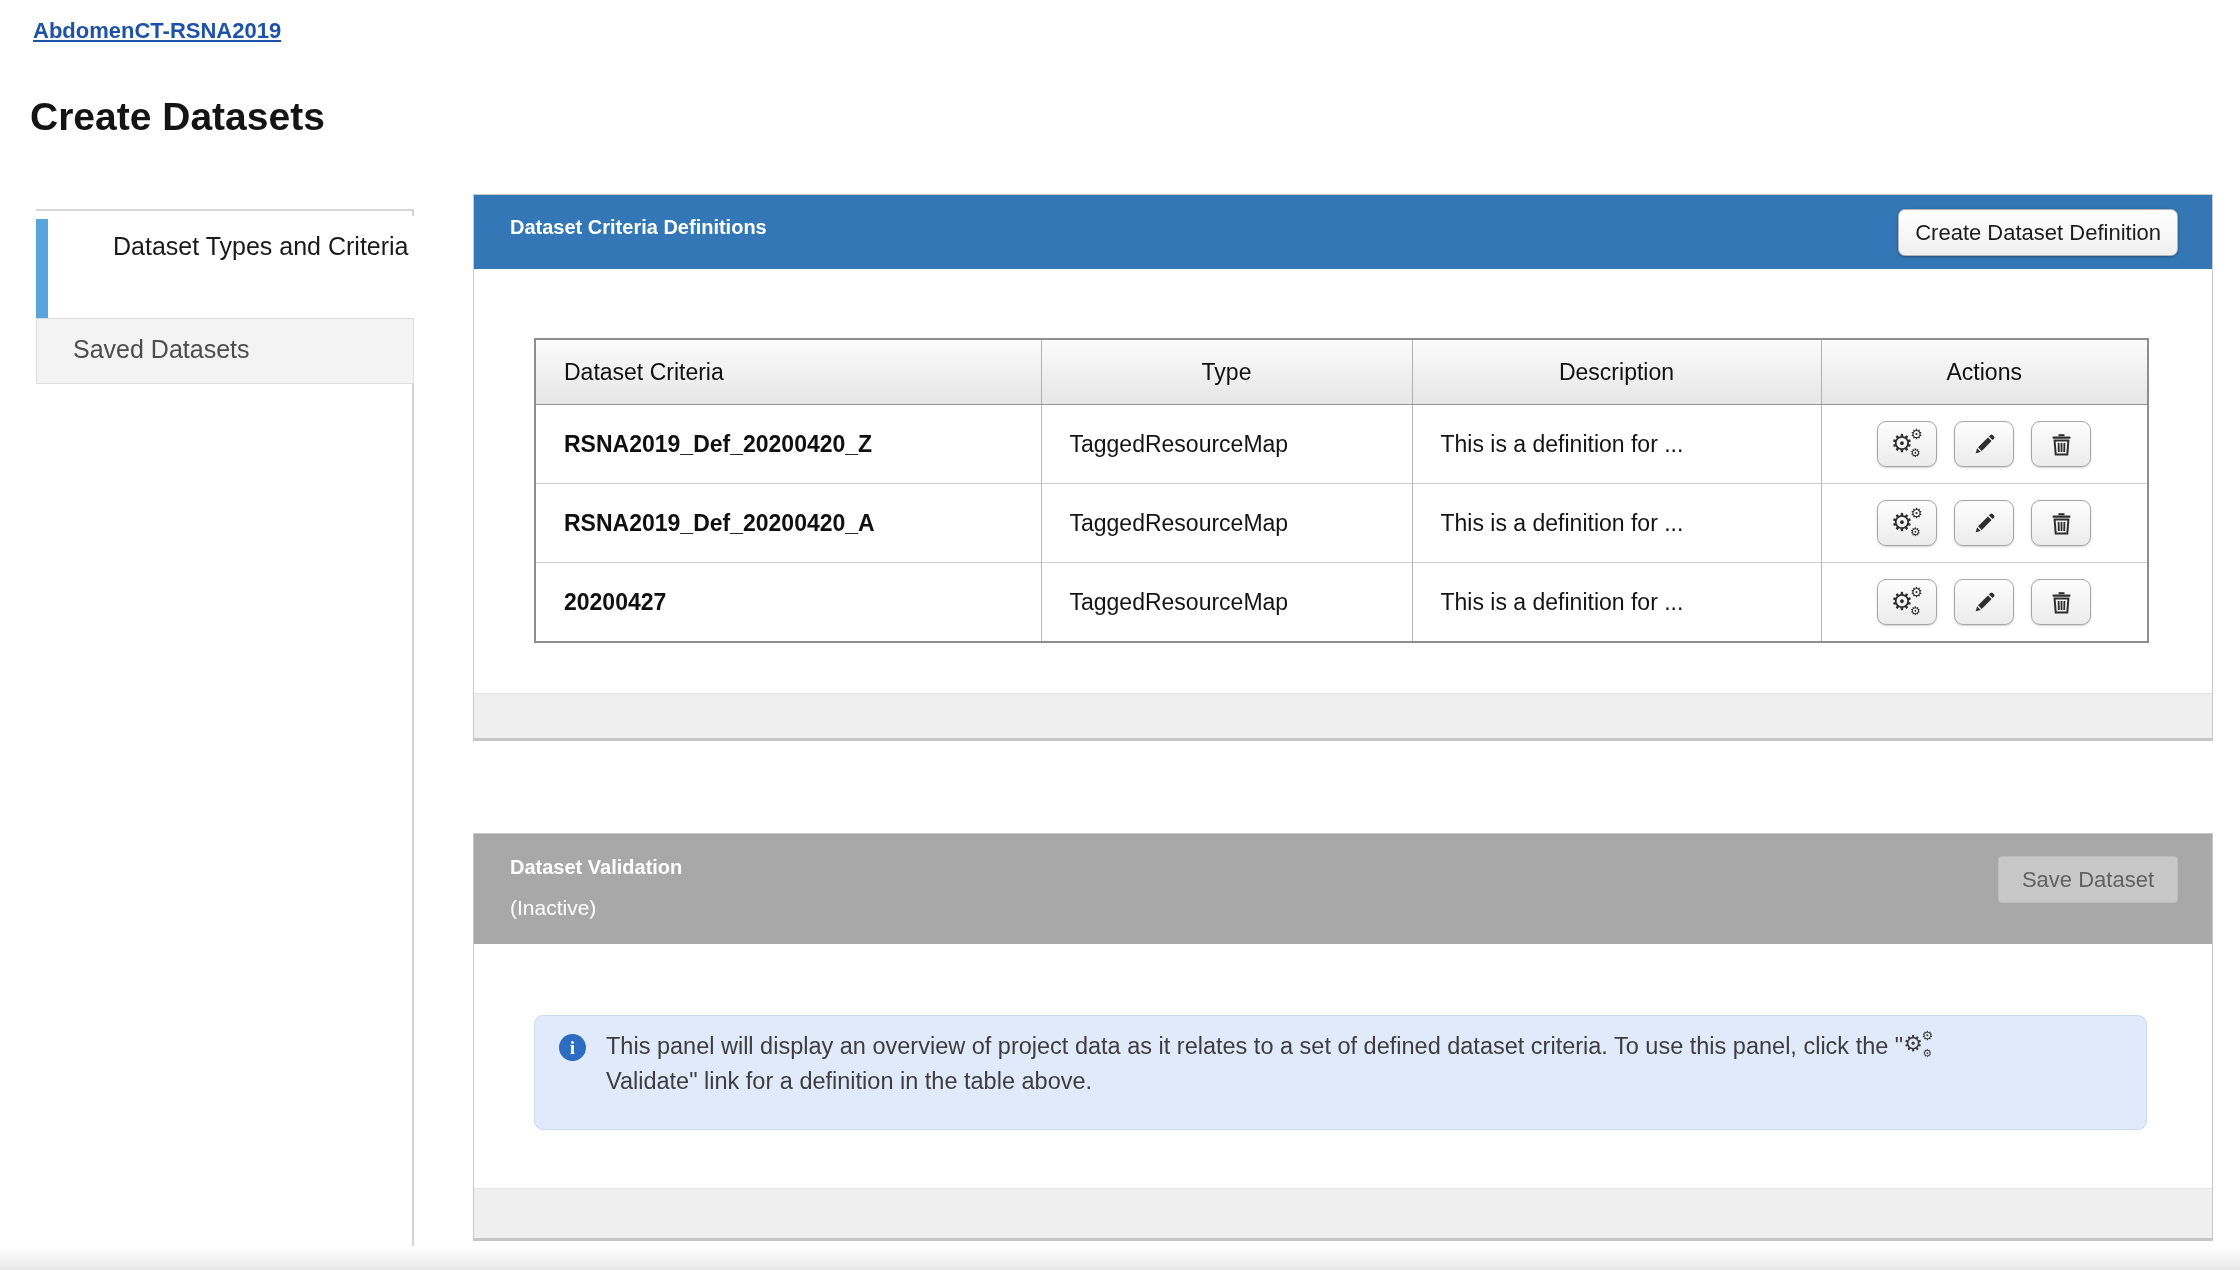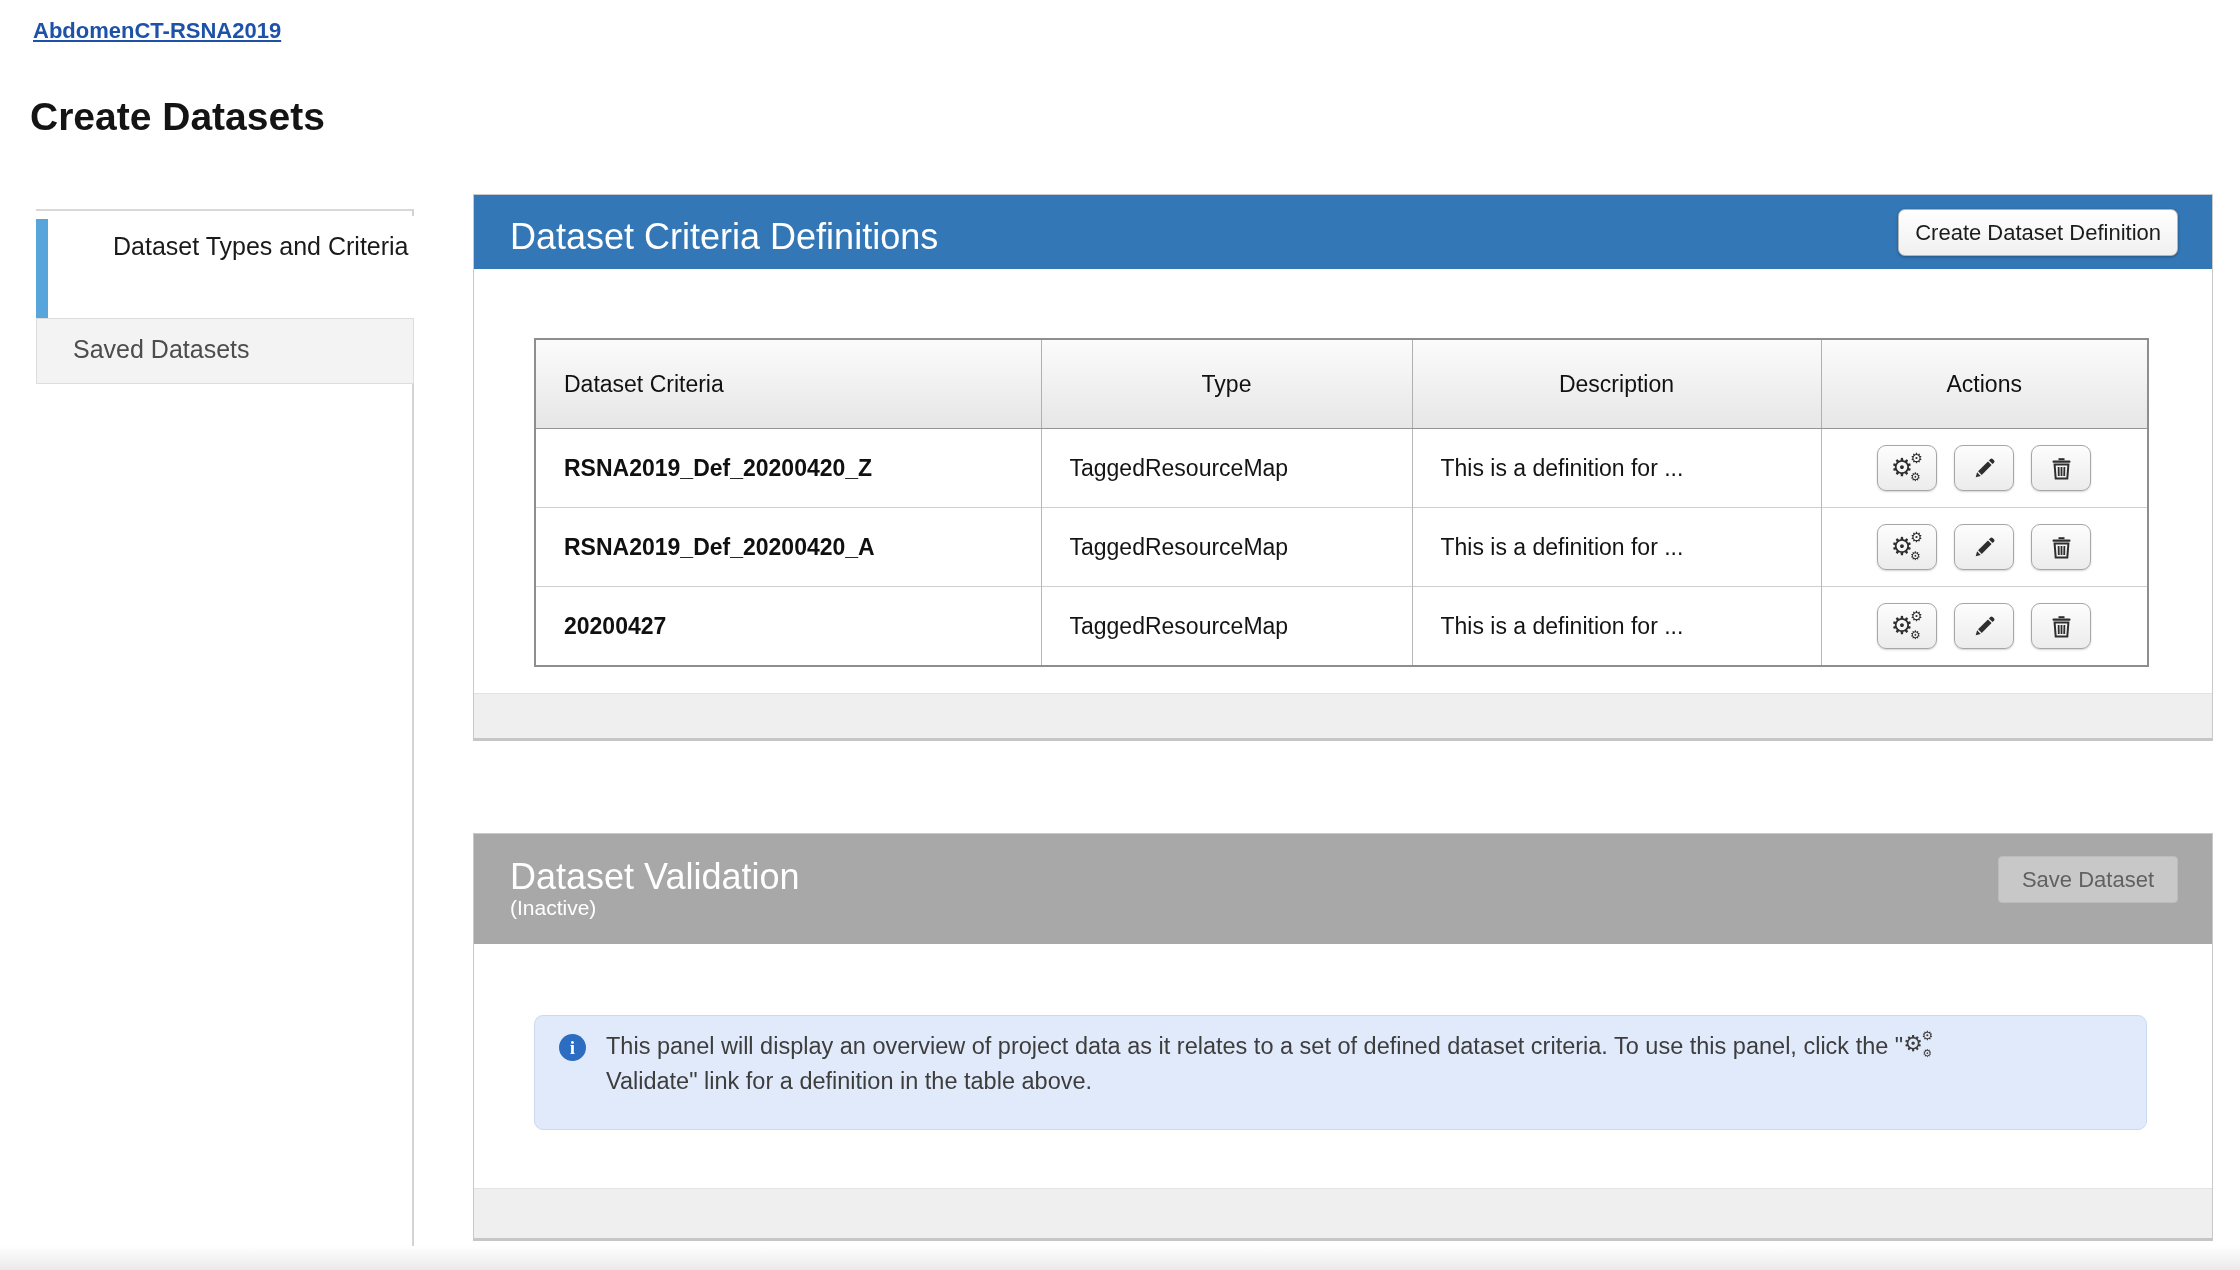--- a/index.html
+++ b/index.html
@@ -18,36 +18,36 @@
   .tab-active{top:216px;height:102px;background:#ffffff;cursor:pointer;}
   .tab-active .bar{position:absolute;left:0;top:3px;width:12px;height:99px;background:#58a5dc;}
   .tab-active .tab-label{position:absolute;left:37px;top:13px;width:300px;line-height:34px;color:#1a1a1a;margin-left:40px;}
   .tab-saved{top:318px;height:66px;background:#f3f3f3;border:1px solid #dddddd;cursor:pointer;}
   .tab-saved .tab-label{position:absolute;left:36px;top:16px;color:#4c4c4c;}
 
   
   .panel{position:absolute;left:473px;width:1740px;box-sizing:border-box;
     border:1px solid #c9c9c9;border-bottom:3px solid #c6c6c6;background:#ffffff;}
   .panel-header{position:relative;width:100%;box-sizing:border-box;}
-  .panel-title{font-size:36px;color:#ffffff;font-weight:400;}
+  .panel-title{font-size:20px;color:#ffffff;font-weight:700;}
 
   #definitions-panel{top:194px;height:547px;}
   #definitions-panel .panel-header{height:74px;background:#3377b6;}
   #definitions-panel .panel-title{position:absolute;left:36px;top:21px;}
   .create-btn{position:absolute;right:34px;top:14px;height:47px;padding:0 16px;
     font-size:22px;color:#1c1c1c;font-family:inherit;
     background:linear-gradient(#ffffff,#f0f0f0);border:1px solid #b5b5b5;border-radius:7px;
     box-shadow:0 1px 3px rgba(0,0,0,.3);cursor:pointer;}
 
   .def-body{position:relative;height:426px;background:#ffffff;}
   table.def-table{position:absolute;left:60px;top:69px;border-collapse:collapse;
     table-layout:fixed;border:2px solid #8e8e8e;font-size:23px;}
   .def-table th{height:56px;background:linear-gradient(#fbfbfb,#e6e6e6);
     border-right:1px solid #b0b0b0;border-bottom:1px solid #949494;
-    font-weight:400;color:#111;padding:16px;}
+    font-weight:400;color:#111;padding:4px;}
   .def-table th.col-criteria{text-align:left;padding-left:28px;}
   .def-table td{height:78px;border-right:1px solid #b7b7b7;border-top:1px solid #cfcfcf;
     padding:0 0 0 28px;background:#fff;vertical-align:middle;}
   .def-table th:last-child,.def-table td:last-child{border-right:none;margin-top:12px;}
   .def-table td.c-act{padding:0;text-align:center;}
   .crit{font-weight:700;color:#101010;}
   .type,.desc{color:#141414;}
 
   .actwrap{display:inline-flex;gap:17px;align-items:center;justify-content:center;}
   .act-btn{width:60px;height:46px;border:1px solid #a6a6a6;border-radius:9px;

